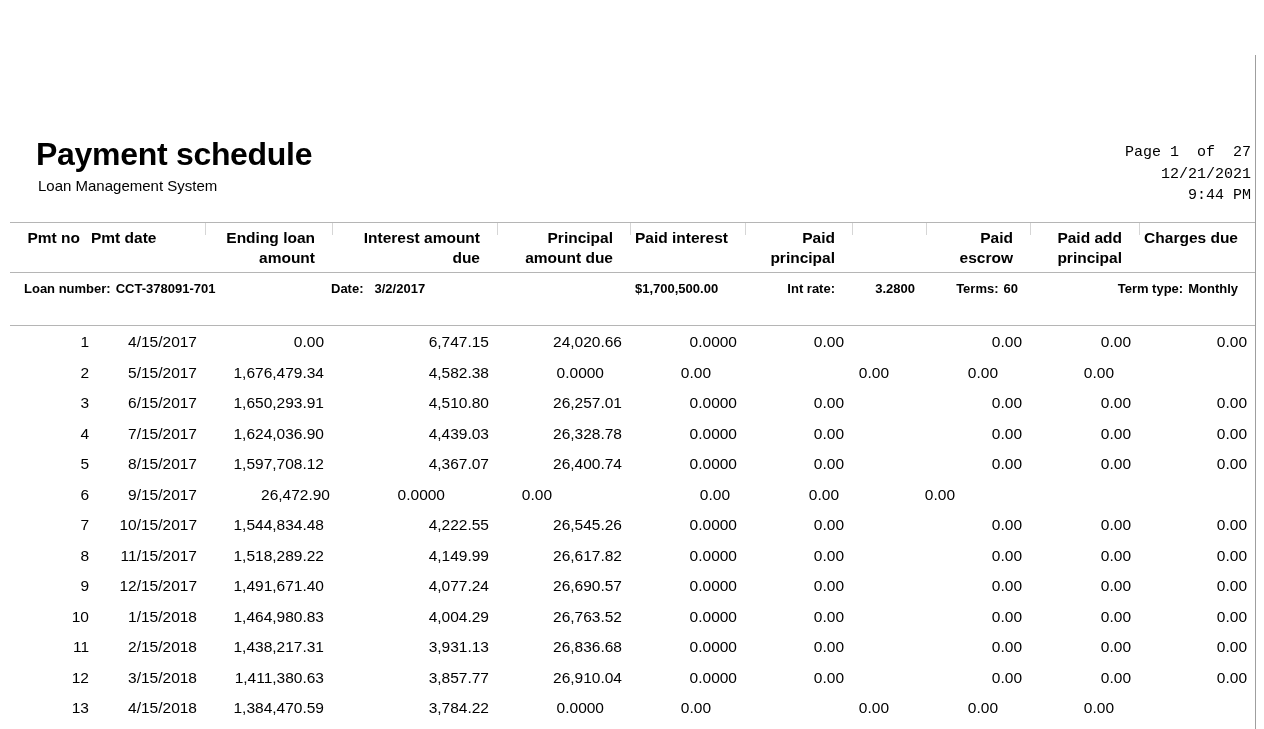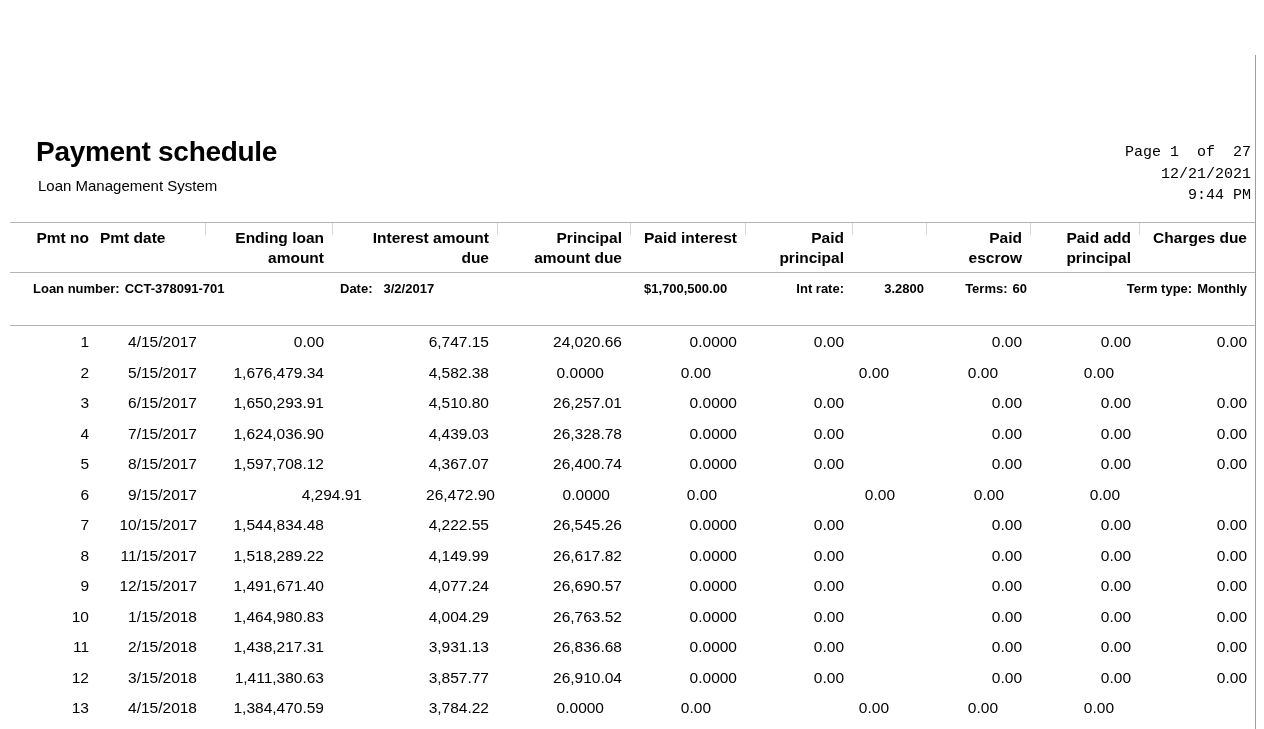--- a/index.html
+++ b/index.html
@@ -1,25 +1,25 @@
 <!DOCTYPE html>
 <html><head>
 <meta charset="utf-8">
 <style>
   html,body{margin:0;padding:0;background:#fff;}
   .page{position:relative;width:1264px;height:729px;background:#fff;overflow:hidden;
         font-family:"Liberation Sans",sans-serif;color:#000;}
   .right-border{position:absolute;left:1255px;top:55px;width:1px;height:674px;background:#9f9f9f;}
-  .title{position:absolute;left:36px;top:136px;font-size:28px;font-weight:bold;letter-spacing:-0.3px;}
+  .title{position:absolute;left:36px;top:136px;font-size:32px;font-weight:bold;letter-spacing:-0.3px;}
   .subtitle{position:absolute;left:38px;top:177px;font-size:15px;}
   .meta{position:absolute;right:13px;top:142px;text-align:right;font-size:15px;line-height:21.5px;}
   .meta div{white-space:pre;font-family:Liberation Mono, monospace;}
   .rule{position:absolute;left:10px;width:1245px;height:1px;background:#b5b5b5;}
   .tick{position:absolute;top:223px;width:1px;height:12px;background:#d6d6d6;}
-  .fxrow{position:absolute;left:10px;width:1245px;display:flex;}
+  .fxrow{position:absolute;left:1px;width:1245px;display:flex;}
   .cell{box-sizing:border-box;text-align:right;padding-right:8px;overflow:hidden;}
   .c0{width:87px}.c1{width:108px}.c2{width:127px}.c3{width:165px}.c4{width:133px}
   .c5{width:115px}.c6{width:107px}.c7{width:74px}.c8{width:104px}.c9{width:109px}.c10{width:116px}
   .hdr{top:222px;height:50px;font-weight:bold;font-size:15.5px;line-height:20px;}
   .hdr .cell{padding-top:6px;white-space:pre-line;}
   .hdr .left{text-align:left;padding-left:3px;padding-right:0;}
   .loan{top:272px;height:53px;font-weight:bold;font-size:13px;line-height:20px;}
   .loan .cell{padding-top:7px;}
   .la{width:322px;text-align:left;padding-left:23px;}
   .lb{width:165px;text-align:left;padding-left:8px;}
@@ -165,21 +165,20 @@
         <div class="cell c5">0.0000</div>
         <div class="cell c6">0.00</div>
         <div class="cell c7"></div>
         <div class="cell c8">0.00</div>
         <div class="cell c9">0.00</div>
         <div class="cell c10">0.00</div>
       </div>
       <div class="row">
         <div class="cell c0">6</div>
         <div class="cell c1">9/15/2017</div>
-        <div class="cell c3">4,294.91</div>
         <div class="cell c4">26,472.90</div>
         <div class="cell c5">0.0000</div>
         <div class="cell c6">0.00</div>
         <div class="cell c7"></div>
         <div class="cell c8">0.00</div>
         <div class="cell c9">0.00</div>
         <div class="cell c10">0.00</div>
       </div>
       <div class="row">
         <div class="cell c0">7</div>

